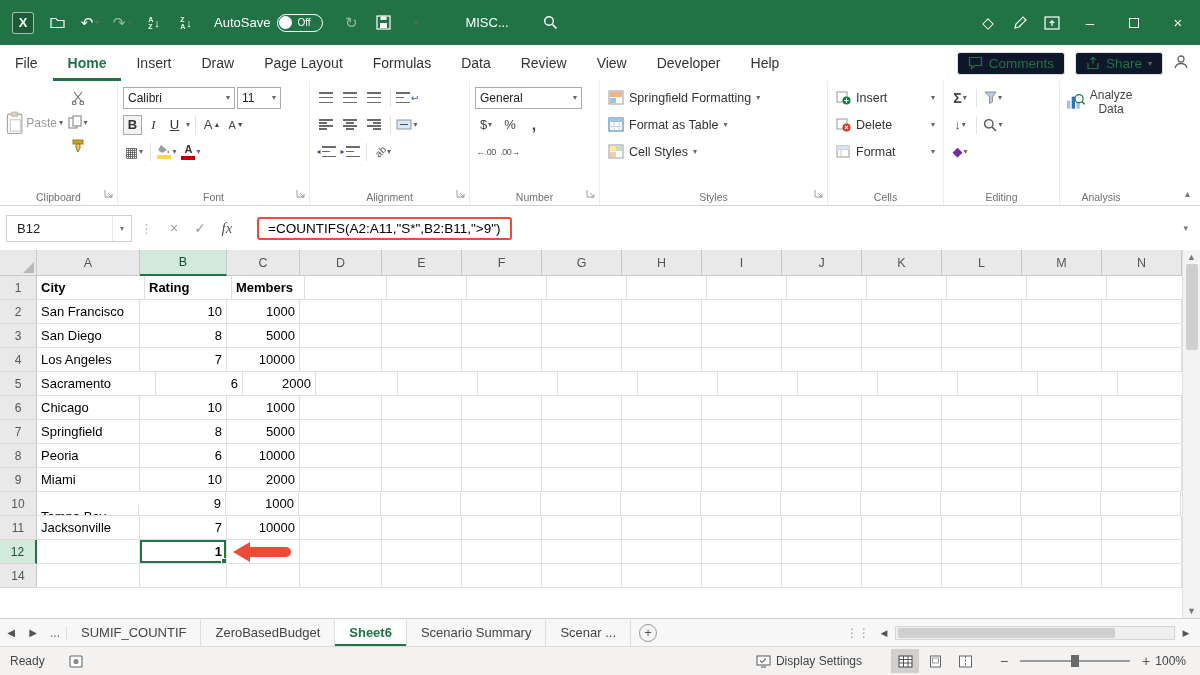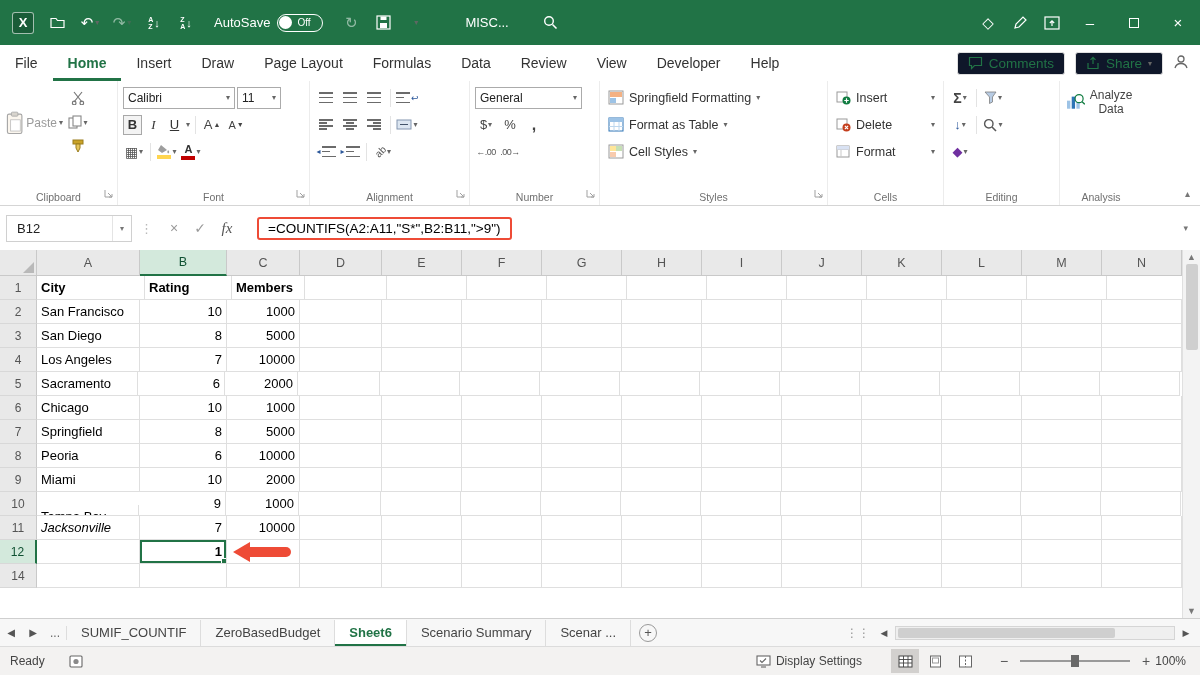--- a/index.html
+++ b/index.html
@@ -685,21 +685,21 @@
           <div class="cell" style="width: 80px;"></div>
           <div class="cell" style="width: 80px;"></div>
           <div class="cell" style="width: 80px;"></div>
           <div class="cell" style="width: 80px;"></div>
           <div class="cell" style="width: 80px;"></div>
           <div class="cell" style="width: 80px;"></div>
           <div class="cell" style="width: 80px;"></div>
         </div>
         <div class="grow">
           <div class="rowhdr">5</div>
-          <div class="cell" style="width: 101px;">Sacramento</div>
+          <div class="cell" style="width: 119px;">Sacramento</div>
           <div class="cell num" style="width: 87px;">6</div>
           <div class="cell num" style="width: 73px;">2000</div>
           <div class="cell" style="width: 82px;"></div>
           <div class="cell" style="width: 80px;"></div>
           <div class="cell" style="width: 80px;"></div>
           <div class="cell" style="width: 80px;"></div>
           <div class="cell" style="width: 80px;"></div>
           <div class="cell" style="width: 80px;"></div>
           <div class="cell" style="width: 80px;"></div>
           <div class="cell" style="width: 80px;"></div>
@@ -787,21 +787,21 @@
           <div class="cell" style="width: 80px;"></div>
           <div class="cell" style="width: 80px;"></div>
           <div class="cell" style="width: 80px;"></div>
           <div class="cell" style="width: 80px;"></div>
           <div class="cell" style="width: 80px;"></div>
           <div class="cell" style="width: 80px;"></div>
           <div class="cell" style="width: 80px;"></div>
         </div>
         <div class="grow">
           <div class="rowhdr">11</div>
-          <div class="cell" style="width: 103px; font-style: italic;">Jacksonville</div>
+          <div class="cell" style="width: 103px;">Jacksonville</div>
           <div class="cell num" style="width: 87px;">7</div>
           <div class="cell num" style="width: 73px;">10000</div>
           <div class="cell" style="width: 82px;"></div>
           <div class="cell" style="width: 80px;"></div>
           <div class="cell" style="width: 80px;"></div>
           <div class="cell" style="width: 80px;"></div>
           <div class="cell" style="width: 80px;"></div>
           <div class="cell" style="width: 80px;"></div>
           <div class="cell" style="width: 80px;"></div>
           <div class="cell" style="width: 80px;"></div>

